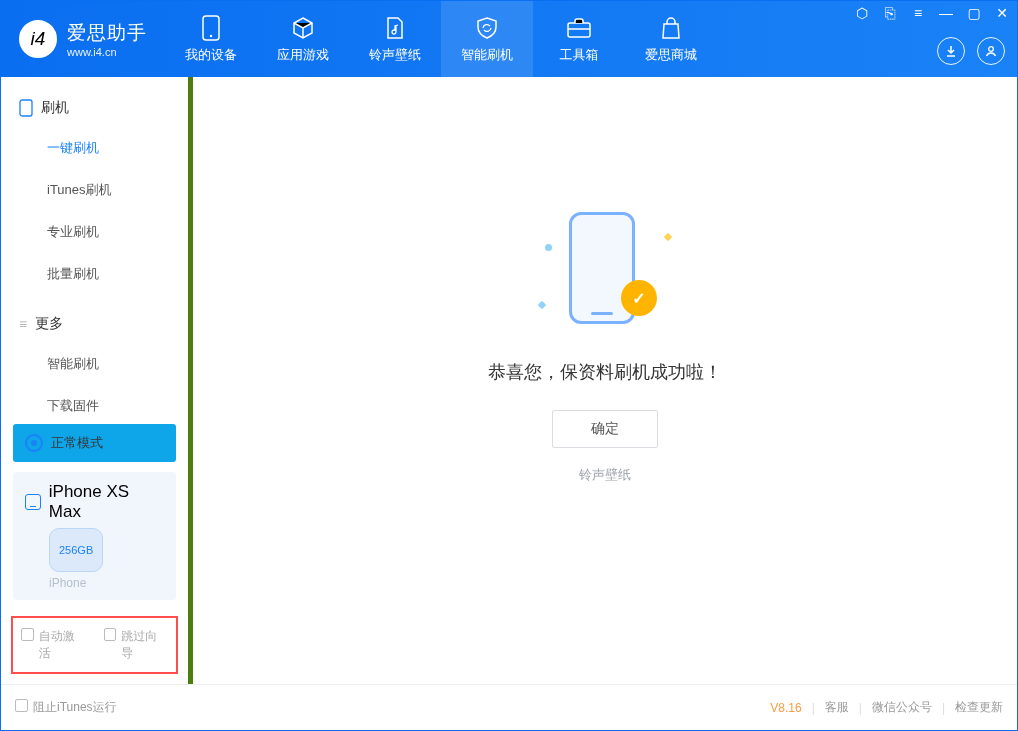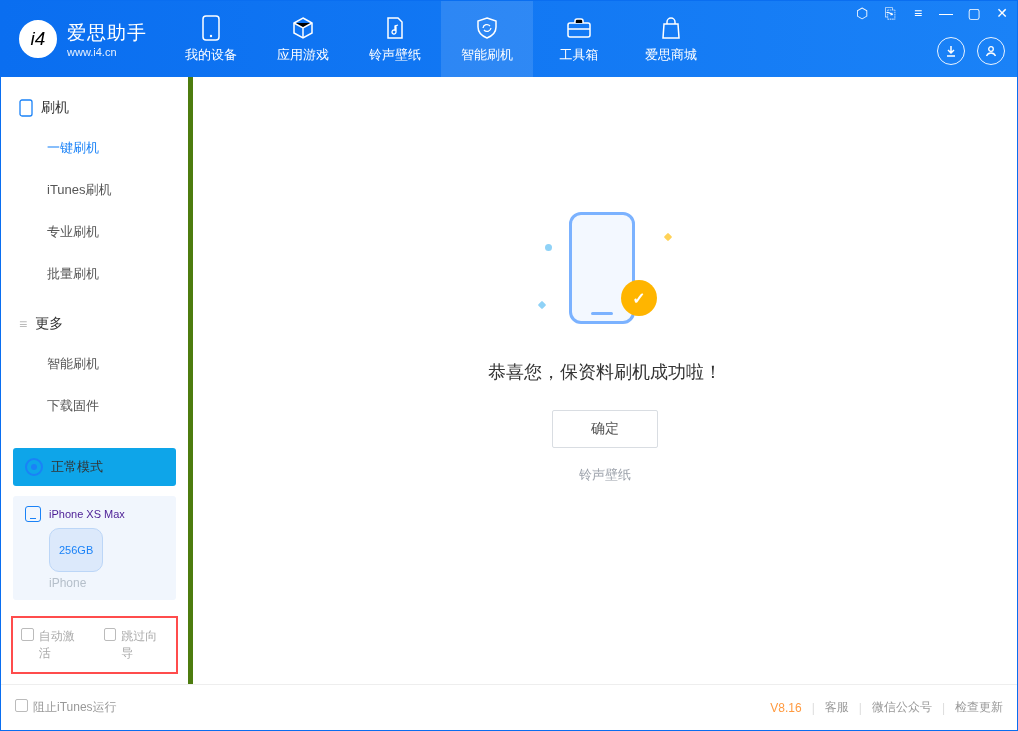--- a/index.html
+++ b/index.html
@@ -36,21 +36,21 @@
 .side-bottom { padding: 10px 12px 8px; }
 .mode-card { background: #0ea5e9; border-radius: 3px; padding: 10px 12px; display: flex; align-items: center; gap: 8px; margin-bottom: 10px; }
 .mode-dot { width: 18px; height: 18px; border: 2px solid #1a82f7; border-radius: 50%; position: relative; }
 .mode-dot::after { content:""; position:absolute; width:6px; height:6px; background:#1a82f7; border-radius:50%; left:4px; top:4px; }
 .mode-label { font-size: 13px; color: #333; }
 
 .device-card { background: #f1f6fd; border-radius: 3px; padding: 10px 12px; }
 .device-row { display: flex; align-items: center; gap: 8px; }
 .dev-ico { width: 16px; height: 16px; border: 1.5px solid #1a82f7; border-radius: 3px; position: relative; }
 .dev-ico::after { content:""; position:absolute; left:4px; right:4px; bottom:2px; height:1.5px; background:#1a82f7; }
-.dev-name { font-size: 11px; color: #4c1d95; font-weight: 500; }
+.dev-name { font-size: 17px; color: #000000; font-weight: 500; }
 .dev-chip { display:inline-block; margin-top:6px; margin-left:24px; background:#dce9fb; border:1px solid #bcd6f7; color:#1a82f7; font-size:11px; padding:15px 9px; border-radius:10px; }
 .dev-sub { margin-left:24px; margin-top:4px; color:#b5bfca; font-size:12px; }
 
 .side-checks { border: 2px solid #ff4c4c; margin: 8px 10px 10px; padding: 10px 8px; display: flex; gap: 18px; }
 .chk { display: flex; align-items: flex-start; gap: 5px; font-size: 12px; color: #aaa; cursor:pointer; }
 .chk .box { width: 13px; height: 13px; border: 1px solid #bbb; border-radius: 2px; }
 
 
 .main { flex: 1; position: relative; background: #fff; }
 .center { position: absolute; left: 50%; top: 44%; transform: translate(-50%, -50%); display:flex; flex-direction:column; align-items:center; }

